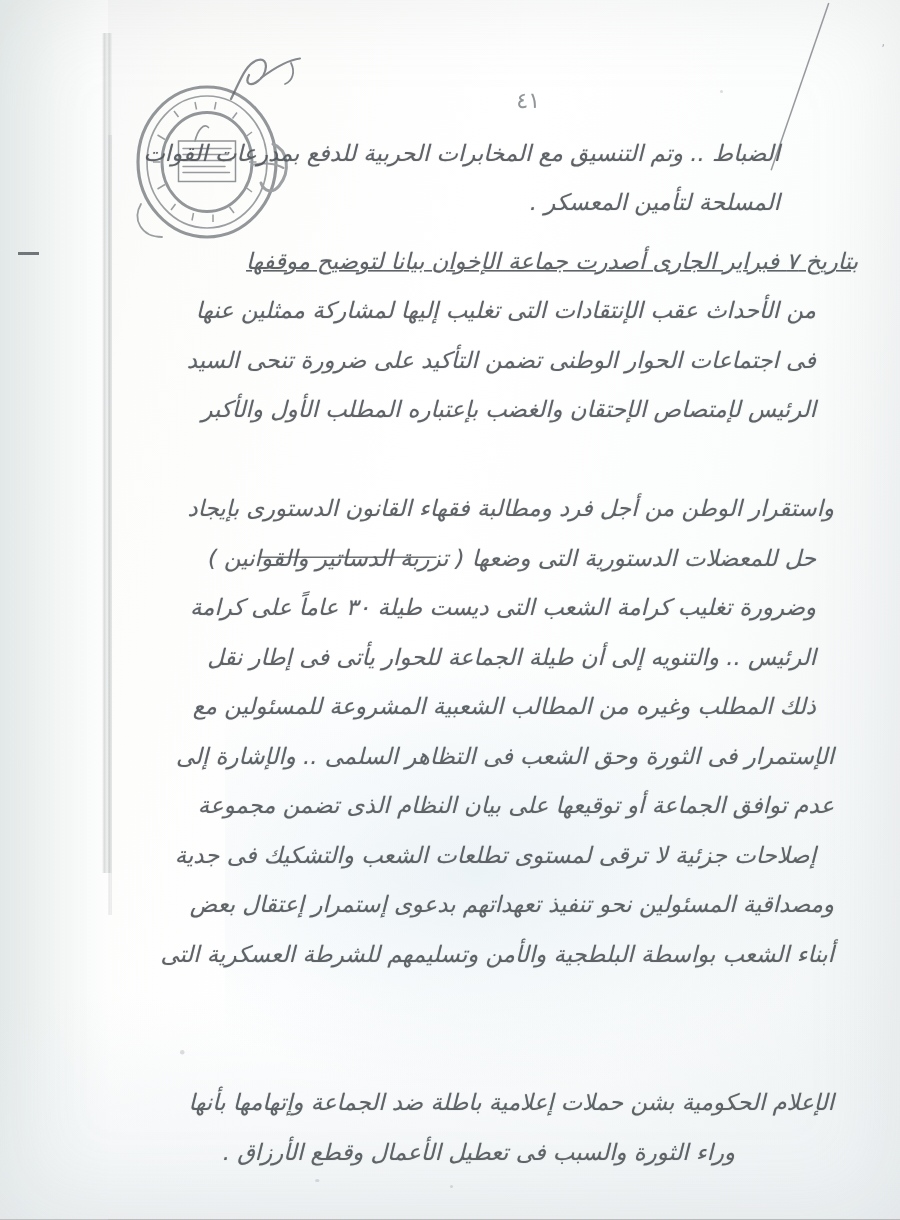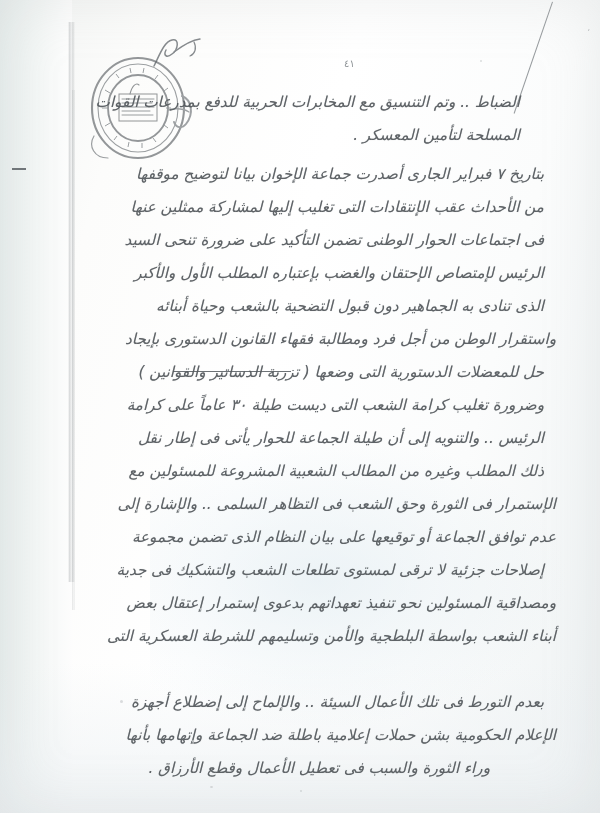--- a/index.html
+++ b/index.html
@@ -83,21 +83,21 @@
     color: #8d9296;
     font-size: 8px;
     opacity: .7;
   }
 
   
   .page-number {
     position: absolute;
     left: 344px; top: 58px;
     font-family: "DejaVu Sans", sans-serif;
-    font-size: 10px;
+    font-size: 15px;
     color: #7e8488;
     letter-spacing: 2px;
     opacity: .85;
     transform: rotate(-1deg);
   }
 
   
   .scribble {
     position: absolute;
     left: 150px; top: 36px;
@@ -227,36 +227,34 @@
 
   <div class="para-dash d2"></div>
 
   <div class="phrase-underline"></div>
 
   <div class="body-text">
 
     <div class="hline strong" style="right:80px; top:95px;">الضباط .. وتم التنسيق مع المخابرات الحربية للدفع بمدرعات القوات</div>
     <div class="hline strong" style="right:80px; top:128px;">المسلحة لتأمين المعسكر .</div>
 
-    <div class="hline strong" style="right:56px; top:167px;">بتاريخ ٧ فبراير الجارى أصدرت جماعة الإخوان بيانا لتوضيح موقفها</div>
+    <div class="hline strong" style="right:28px; top:167px;text-decoration:underline;">بتاريخ ٧ فبراير الجارى أصدرت جماعة الإخوان بيانا لتوضيح موقفها</div>
     <div class="hline strong" style="right:56px; top:200px;">من الأحداث عقب الإنتقادات التى تغليب إليها لمشاركة ممثلين عنها</div>
     <div class="hline strong" style="right:56px; top:233px;">فى اجتماعات الحوار الوطنى تضمن التأكيد على ضرورة تنحى السيد</div>
     <div class="hline strong" style="right:56px; top:266px;">الرئيس لإمتصاص الإحتقان والغضب بإعتباره المطلب الأول والأكبر</div>
-    <div class="hline strong" style="right:56px; top:299px;">الذى تنادى به الجماهير دون قبول التضحية بالشعب وحياة أبنائه</div>
     <div class="hline strong" style="right:44px; top:332px;">واستقرار الوطن من أجل فرد ومطالبة فقهاء القانون الدستورى بإيجاد</div>
     <div class="hline strong" style="right:56px; top:365px;">حل للمعضلات الدستورية التى وضعها ( تزربة الدساتير والقوانين )</div>
     <div class="hline strong" style="right:56px; top:398px;">وضرورة تغليب كرامة الشعب التى ديست طيلة ٣٠ عاماً على كرامة</div>
     <div class="hline strong" style="right:56px; top:431px;">الرئيس .. والتنويه إلى أن طيلة الجماعة للحوار يأتى فى إطار نقل</div>
     <div class="hline strong" style="right:56px; top:464px;">ذلك المطلب وغيره من المطالب الشعبية المشروعة للمسئولين مع</div>
     <div class="hline strong" style="right:44px; top:497px;">الإستمرار فى الثورة وحق الشعب فى التظاهر السلمى .. والإشارة إلى</div>
     <div class="hline strong" style="right:44px; top:530px;">عدم توافق الجماعة أو توقيعها على بيان النظام الذى تضمن مجموعة</div>
     <div class="hline strong" style="right:56px; top:563px;">إصلاحات جزئية لا ترقى لمستوى تطلعات الشعب والتشكيك فى جدية</div>
     <div class="hline strong" style="right:44px; top:596px;">ومصداقية المسئولين نحو تنفيذ تعهداتهم بدعوى إستمرار إعتقال بعض</div>
     <div class="hline strong" style="right:44px; top:629px;">أبناء الشعب بواسطة البلطجية والأمن وتسليمهم للشرطة العسكرية التى</div>
-    <div class="hline strong" style="right:56px; top:695px;">بعدم التورط فى تلك الأعمال السيئة .. والإلماح إلى إضطلاع أجهزة</div>
     <div class="hline strong" style="right:44px; top:728px;margin-left:44px;">الإعلام الحكومية بشن حملات إعلامية باطلة ضد الجماعة وإتهامها بأنها</div>
     <div class="hline strong" style="right:110px; top:761px;">وراء الثورة والسبب فى تعطيل الأعمال وقطع الأرزاق .</div>
 
   </div>
 
   <div class="stray" style="left:120px; top:700px; width:3px; height:3px;"></div>
   <div class="stray" style="left:300px; top:790px; width:2px; height:2px;"></div>
   <div class="stray" style="left:480px; top:60px; width:2px; height:2px;"></div>
   <div class="stray" style="left:210px; top:786px; width:3px; height:2px;"></div>
 

